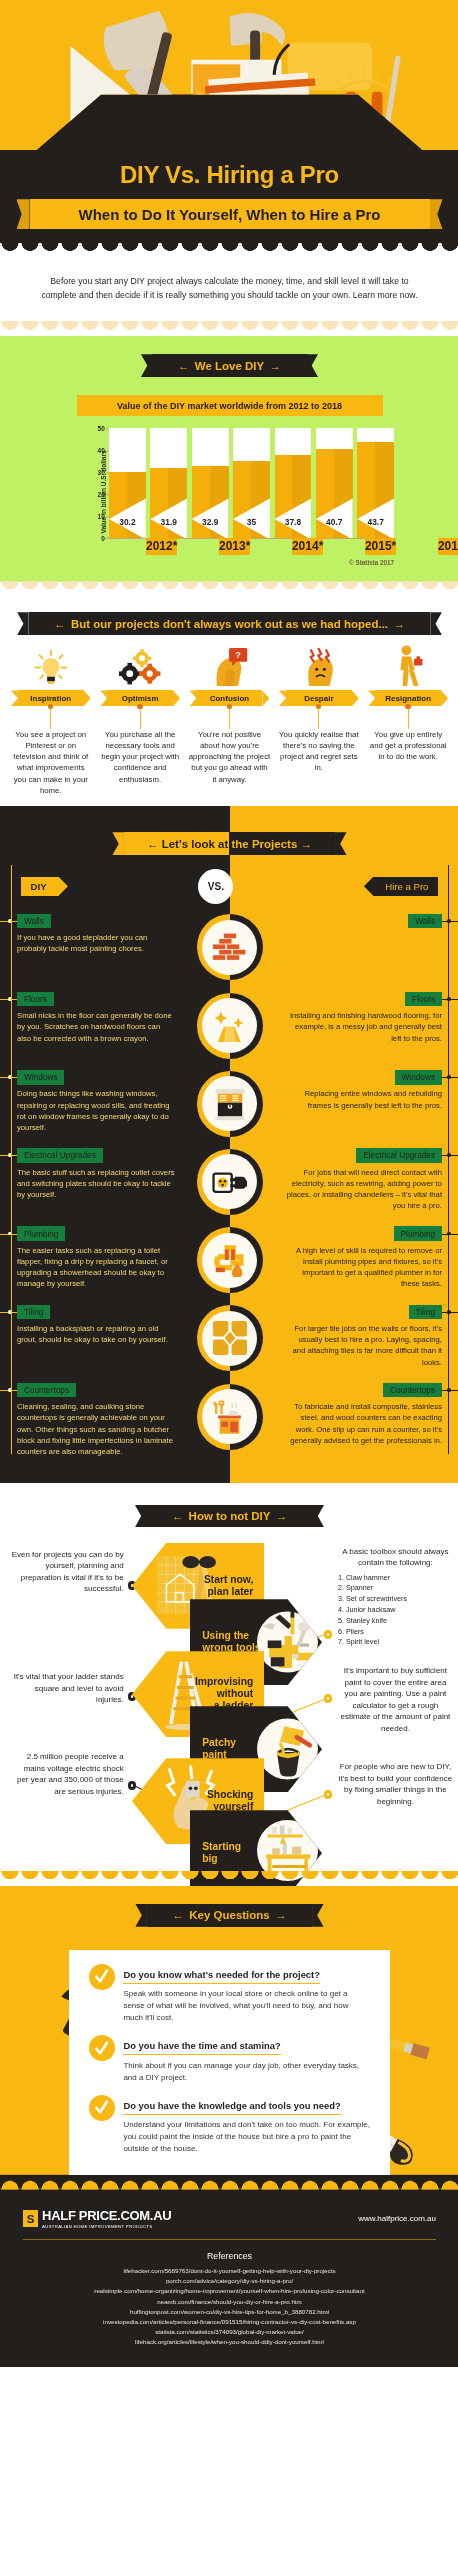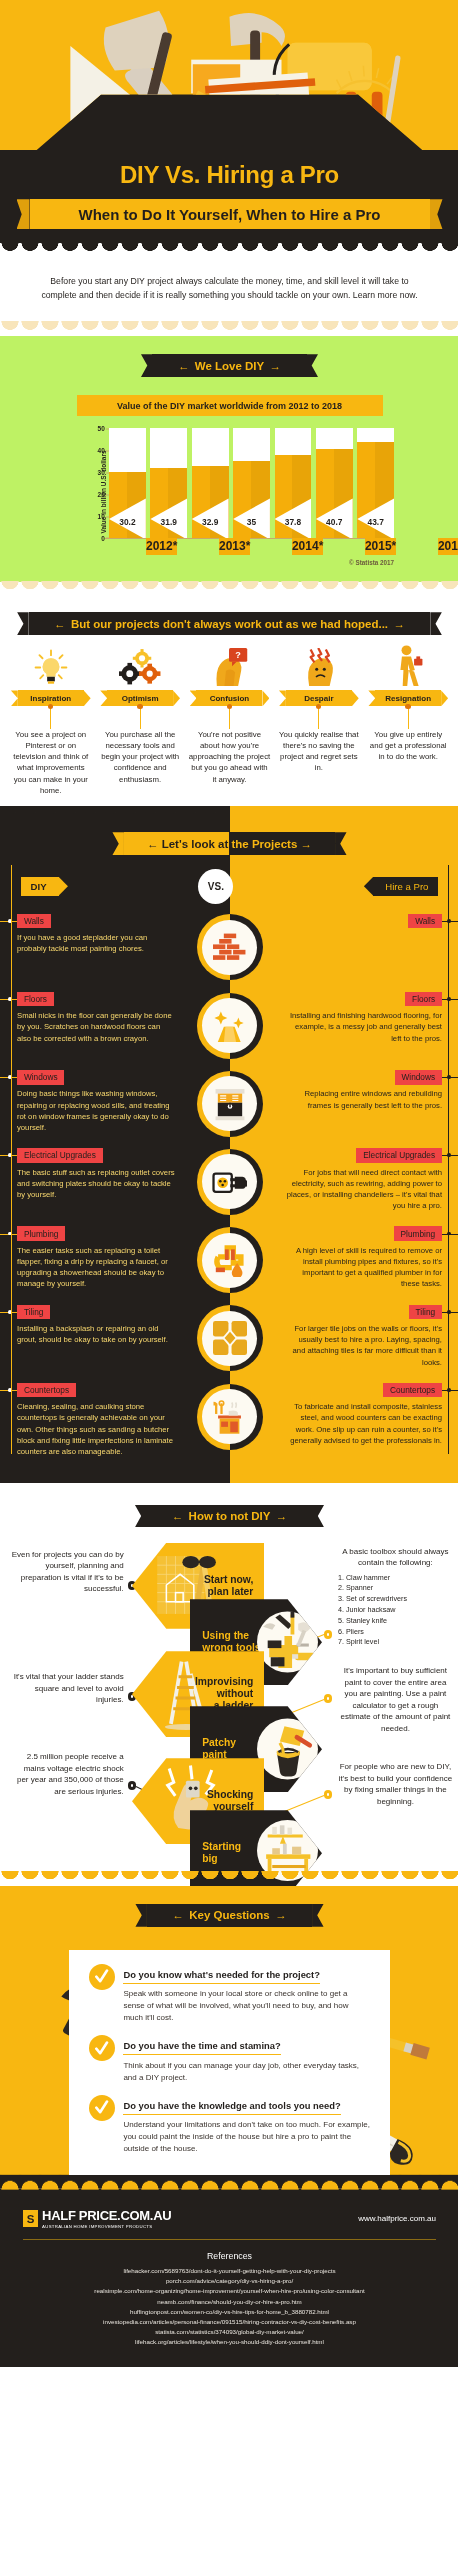--- a/index.html
+++ b/index.html
@@ -193,21 +193,21 @@
     font-size:10px; font-weight:bold; display:flex; align-items:center;
     justify-content:center; margin:0 auto;
   }
   .spacer-flex{ flex:1; }
 
   .prow{ display:flex; align-items:flex-start; padding:7.6px 0 3.1px; }
   .pcol{ width:181px; padding:0 6.1px; }
   .pcol.left{ text-align:left; padding-left:17px; }
   .pcol.right{ text-align:right; padding-right:17px; }
   .plabel{
-    display:inline-block; background:#ef4444; color:#231f1c; font-size:8.3px;
+    display:inline-block; background:#15803d; color:#231f1c; font-size:8.3px;
     padding:2.3px 6.9px; position:relative; margin-bottom:3.8px;
   }
   .plabel.l::before{
     content:""; position:absolute; left:-17px; top:50%; width:17px; height:0.8px;
     background:#f8b711;
   }
   .plabel.l::after{
     content:""; position:absolute; left:-9.2px; top:50%; width:3.8px; height:3.8px;
     border-radius:50%; background:#fff; transform:translateY(-50%);
   }

